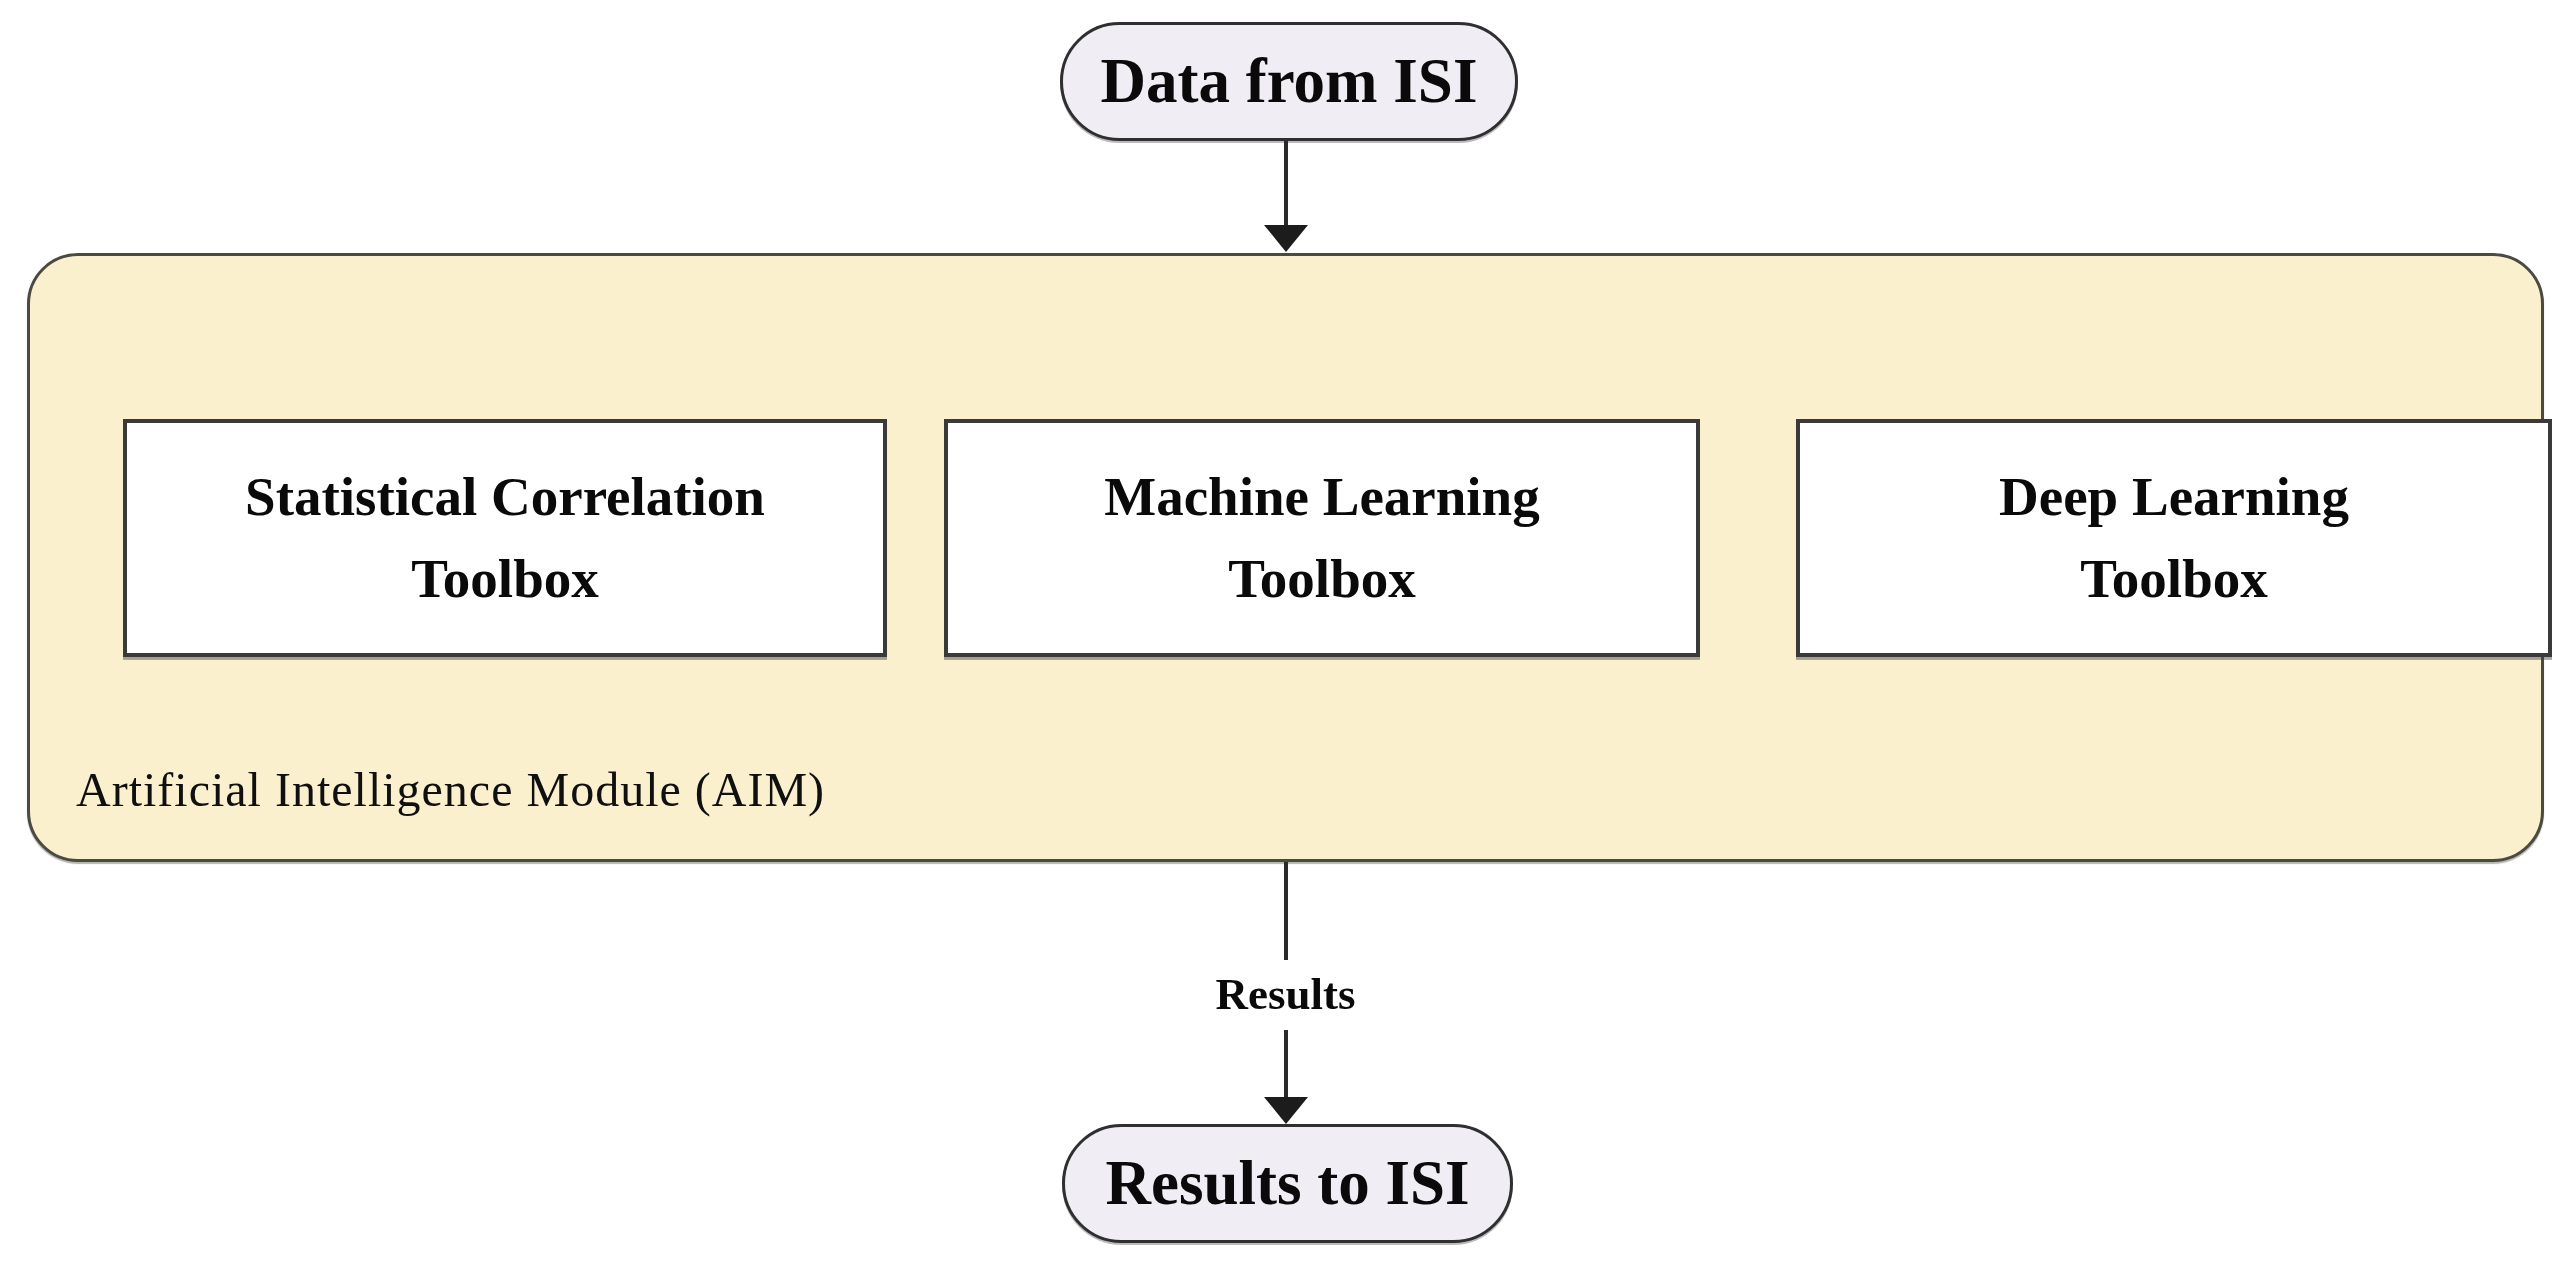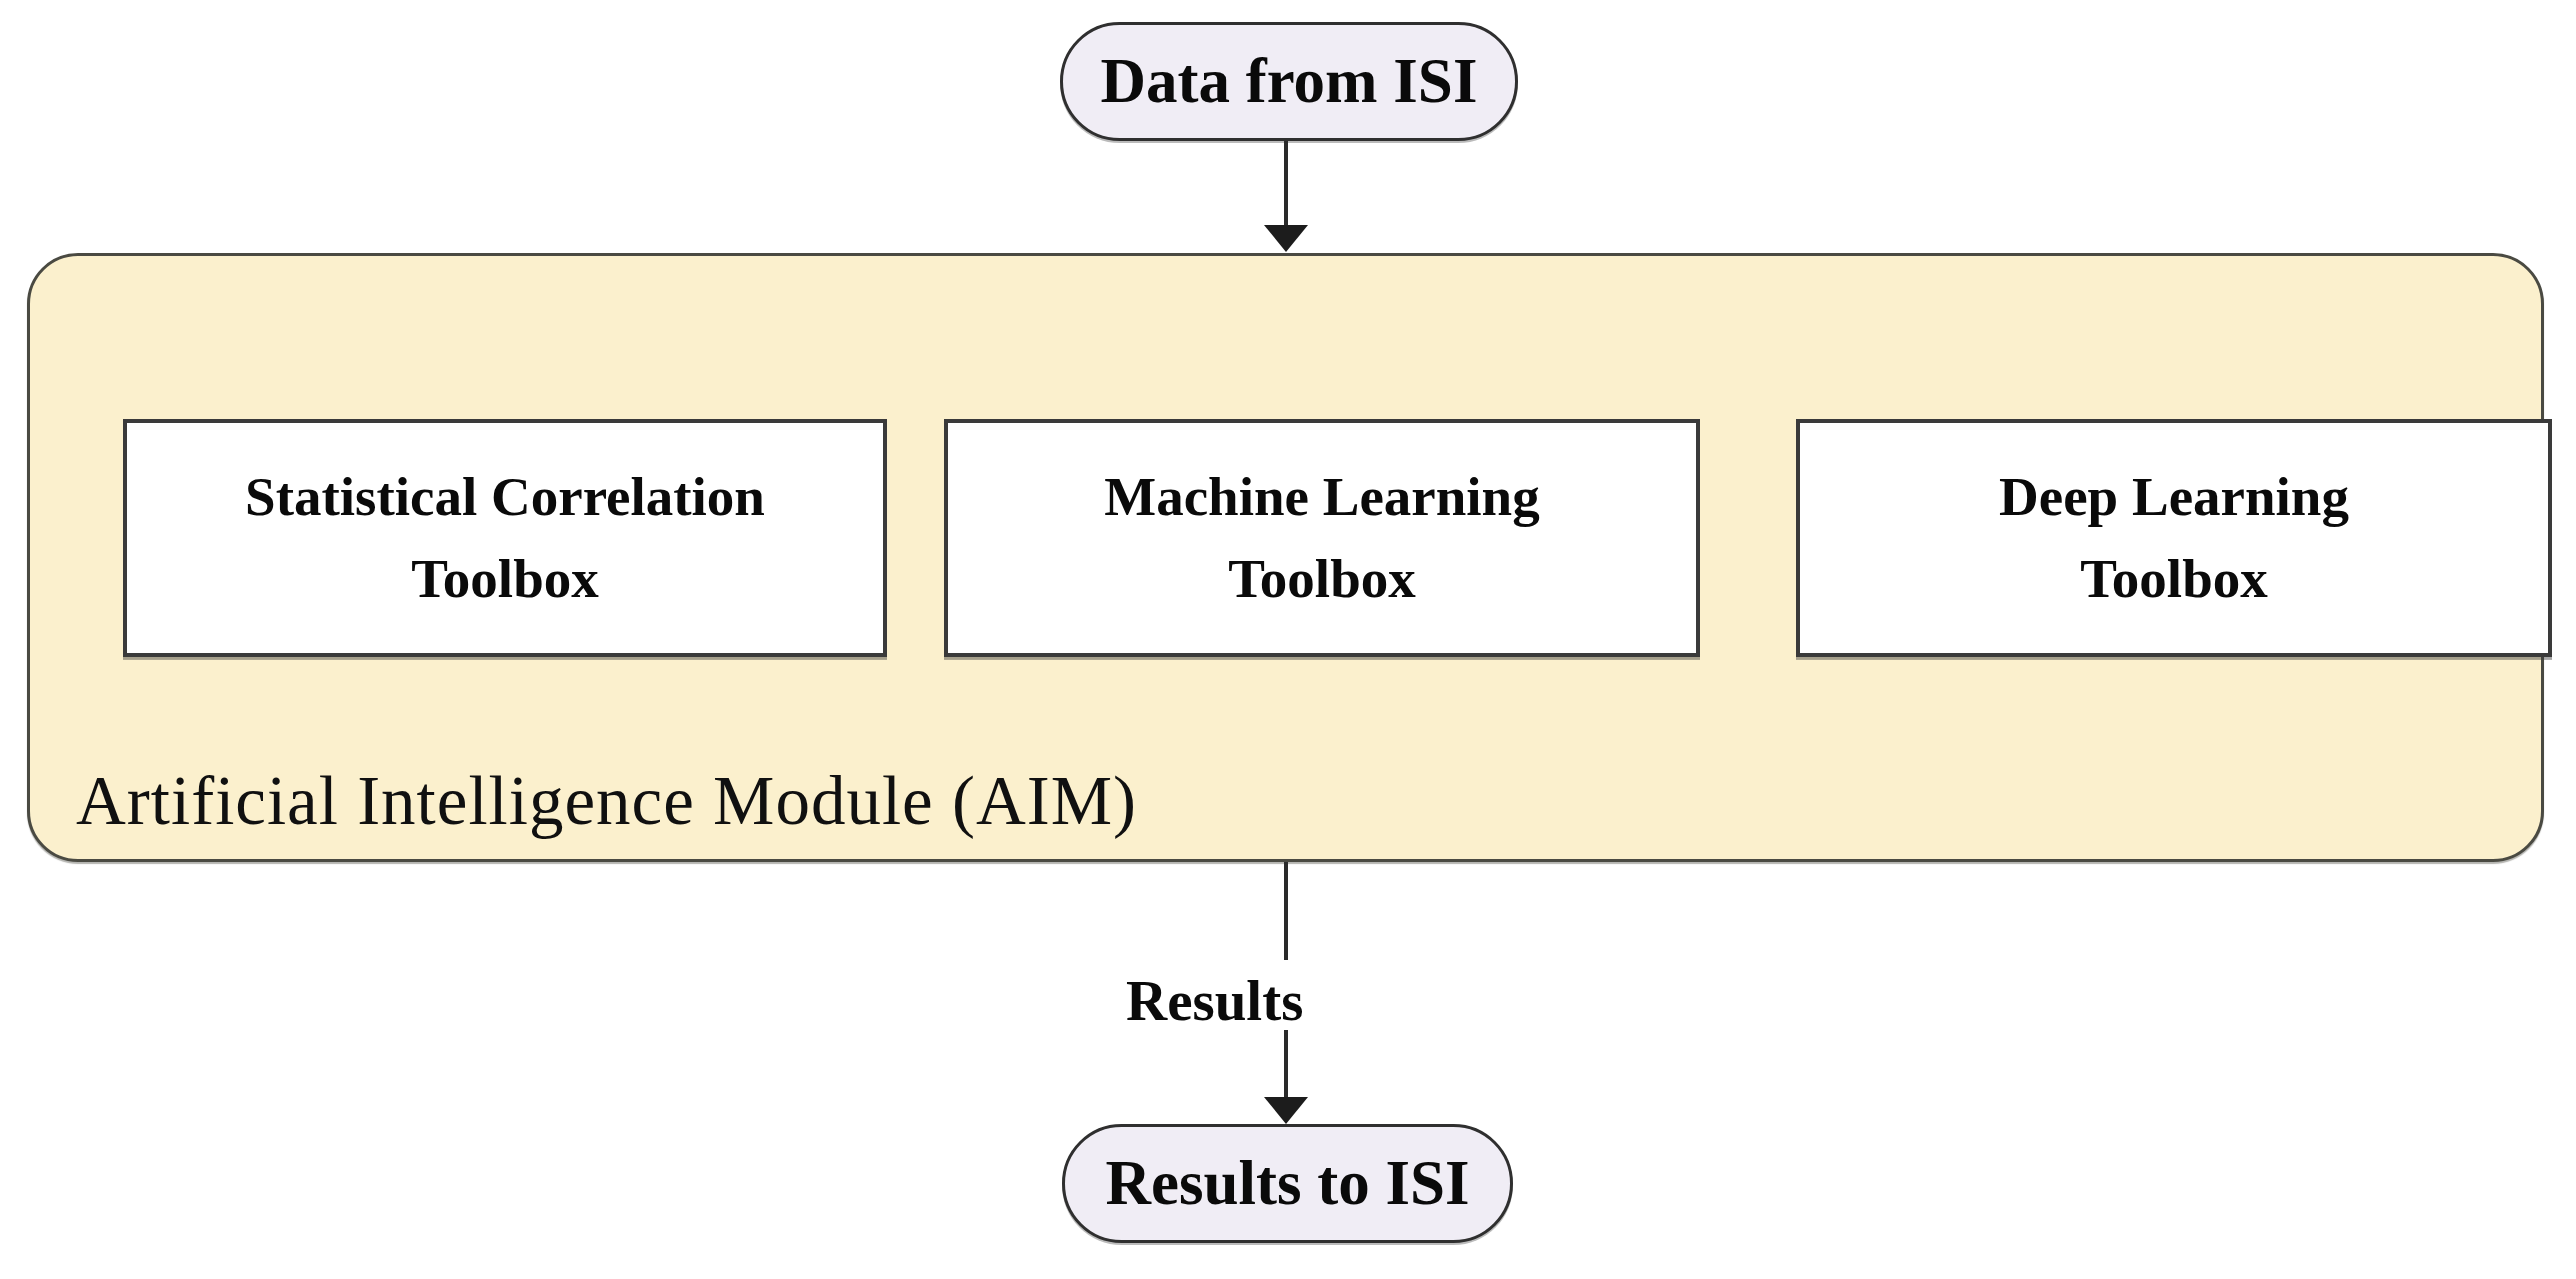--- a/index.html
+++ b/index.html
@@ -39,21 +39,21 @@
     left: 27.4px; top: 253px;
     width: 2517px; height: 609px;
     background: #fbf0cd;
     border: 3.9px solid #4a4a42;
     border-radius: 51px;
     box-shadow: 0 2px 1px rgba(70,70,60,.4);
   }
   .module-label {
     position: absolute;
     left: 76px; top: 762px;
-    font-size: 69px;
+    font-size: 48px;
     font-weight: 400;
     color: #101010;
     letter-spacing: 1px;
     white-space: nowrap;
   }
 
   
   .toolbox {
     position: absolute;
     top: 419px;
@@ -91,22 +91,23 @@
   .stem-top      { left: 1284px; top: 141px;  height: 88px; }
   .head-top      { left: 1264px; top: 225px; }
   .stem-mid-a    { left: 1284px; top: 862px;  height: 98px; }
   .stem-mid-b    { left: 1284px; top: 1030px; height: 71px; }
   .head-bottom   { left: 1264px; top: 1097px; }
 
   .edge-label {
     position: absolute;
     left: 1126px; top: 968px;
     width: 319px;
+    text-align: center;
     font-weight: 700;
-    font-size: 57px;
+    font-size: 45px;
     color: #0a0a0a;
   }
 </style>
 </head>
 <body>
 
 <div class="stage">
 
   <div class="pill pill-input">
     <span>Data from ISI</span>

